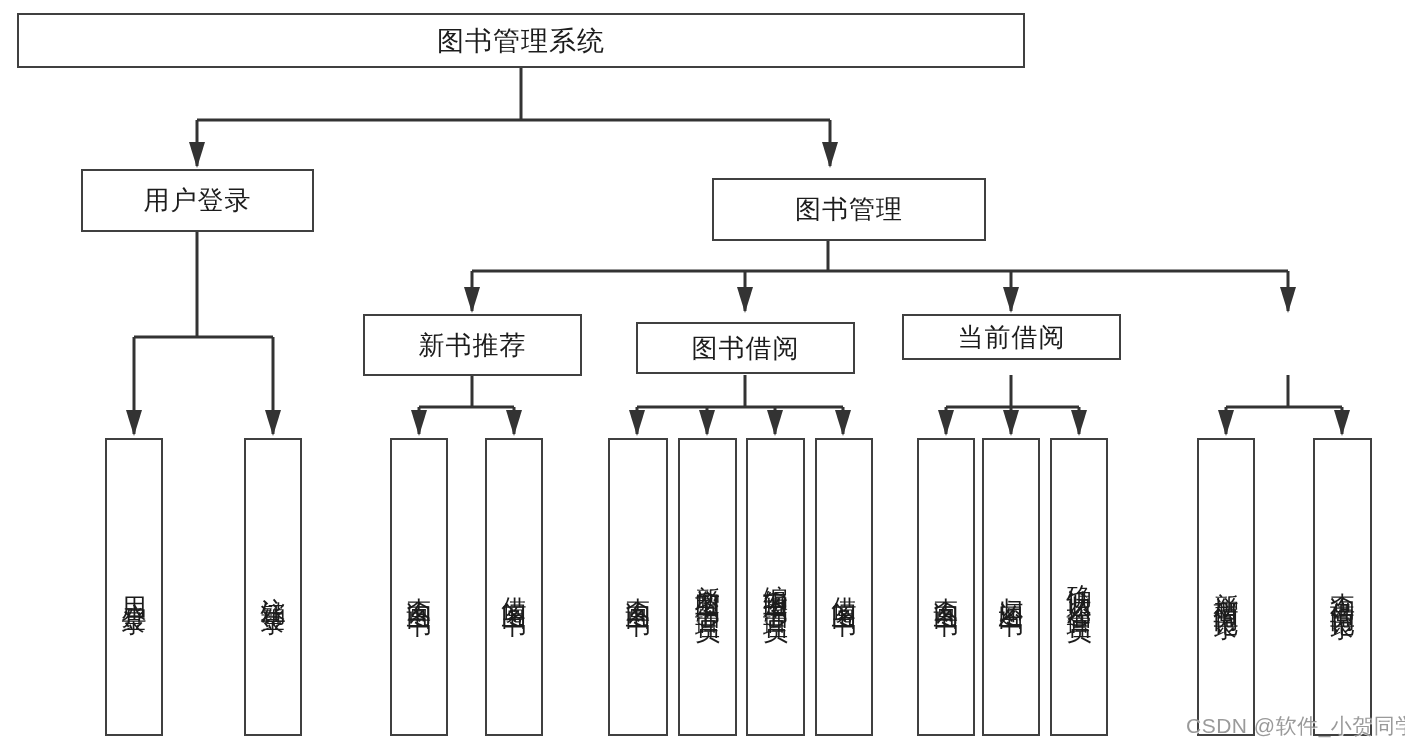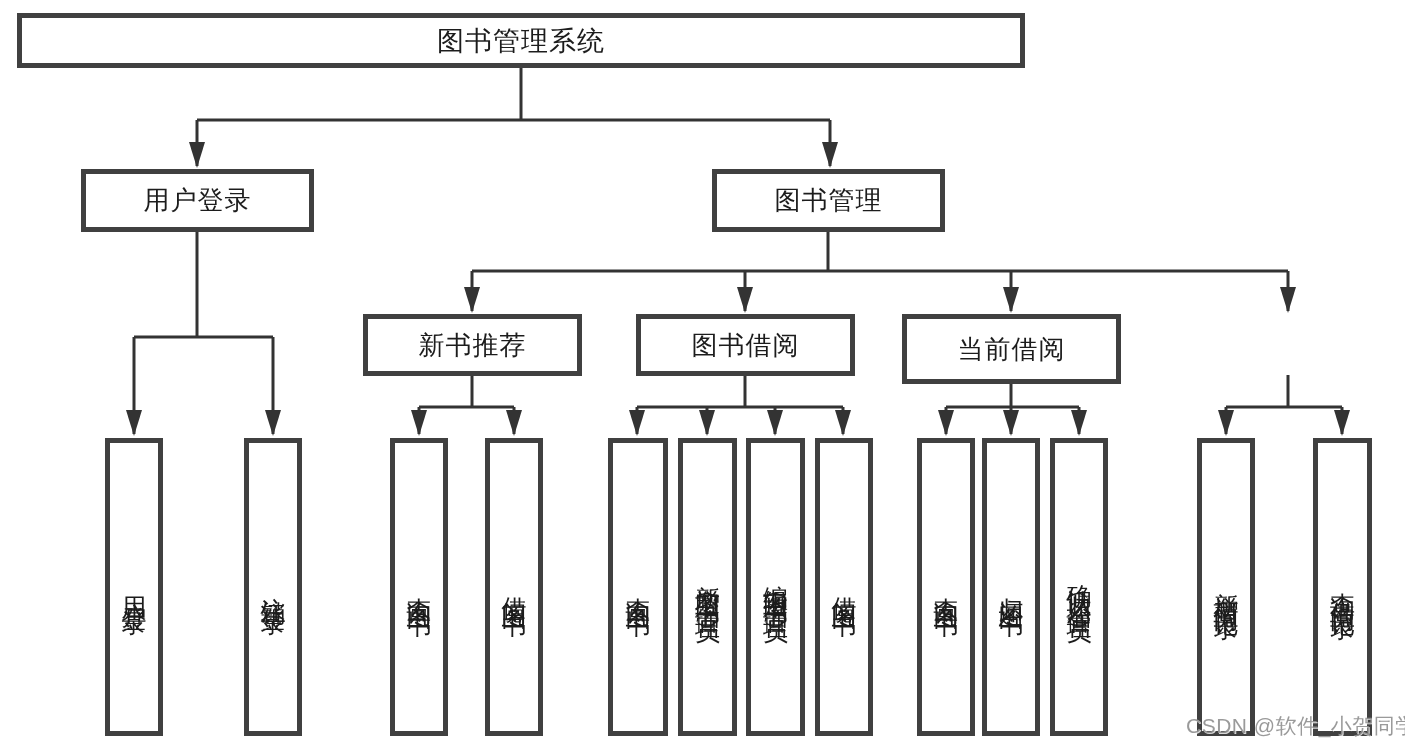--- a/index.html
+++ b/index.html
@@ -7,21 +7,21 @@
     position:relative;
     width:1405px;height:747px;
     background:#ffffff;
     font-family:"Liberation Sans", sans-serif;
     overflow:hidden;
   }
   #wires{position:absolute;left:0;top:0;width:1405px;height:747px;z-index:1;}
   .node{
     position:absolute;
     box-sizing:border-box;
-    border:5px solid #404040;
+    border:2px solid #404040;
     background:#ffffff;
     display:flex;
     align-items:center;
     justify-content:center;
     color:#1c1c1c;
     z-index:2;
   }
   .hnode{font-size:26px;letter-spacing:1px;}
   .rootnode{font-size:27px;letter-spacing:1px;}
   .vnode{
@@ -93,25 +93,25 @@
       <line x1="1288" y1="375" x2="1288" y2="407"></line>
       <line x1="1226" y1="407" x2="1342" y2="407"></line>
       <line x1="1226" y1="407" x2="1226" y2="434" marker-end="url(#arr)"></line>
       <line x1="1342" y1="407" x2="1342" y2="434" marker-end="url(#arr)"></line>
     </g>
   </svg>
 
   <div class="node rootnode" style="left:17px;top:13px;width:1008px;height:55px;">图书管理系统</div>
 
   <div class="node hnode" style="left:81px;top:169px;width:233px;height:63px;">用户登录</div>
-  <div class="node hnode" style="left:712px;top:169px;width:233px;height:63px;">图书管理</div>
+  <div class="node hnode" style="left:712px;top:178px;width:274px;height:63px;">图书管理</div>
 
   <div class="node hnode" style="left:363px;top:314px;width:219px;height:62px;text-align:right;">新书推荐</div>
-  <div class="node hnode" style="left:636px;top:314px;width:219px;height:62px;">图书借阅</div>
-  <div class="node hnode" style="left:902px;top:314px;width:219px;height:70px;">当前借阅</div>
+  <div class="node hnode" style="left:636px;top:322px;width:219px;height:52px;">图书借阅</div>
+  <div class="node hnode" style="left:902px;top:314px;width:219px;height:46px;">当前借阅</div>
 
   <div class="node vnode" style="left:105px;top:438px;width:58px;height:298px;">用户登录</div>
   <div class="node vnode" style="left:244px;top:438px;width:58px;height:298px;">注销登录</div>
 
   <div class="node vnode" style="left:390px;top:438px;width:58px;height:298px;">查询图书</div>
   <div class="node vnode" style="left:485px;top:438px;width:58px;height:298px;">借阅图书</div>
 
   <div class="node vnode" style="left:608px;top:438px;width:60px;height:298px;">查询图书</div>
   <div class="node vnode" style="left:678px;top:438px;width:59px;height:298px;">新增图书（管理员）</div>
   <div class="node vnode" style="left:746px;top:438px;width:59px;height:298px;">编辑图书（管理员）</div>

